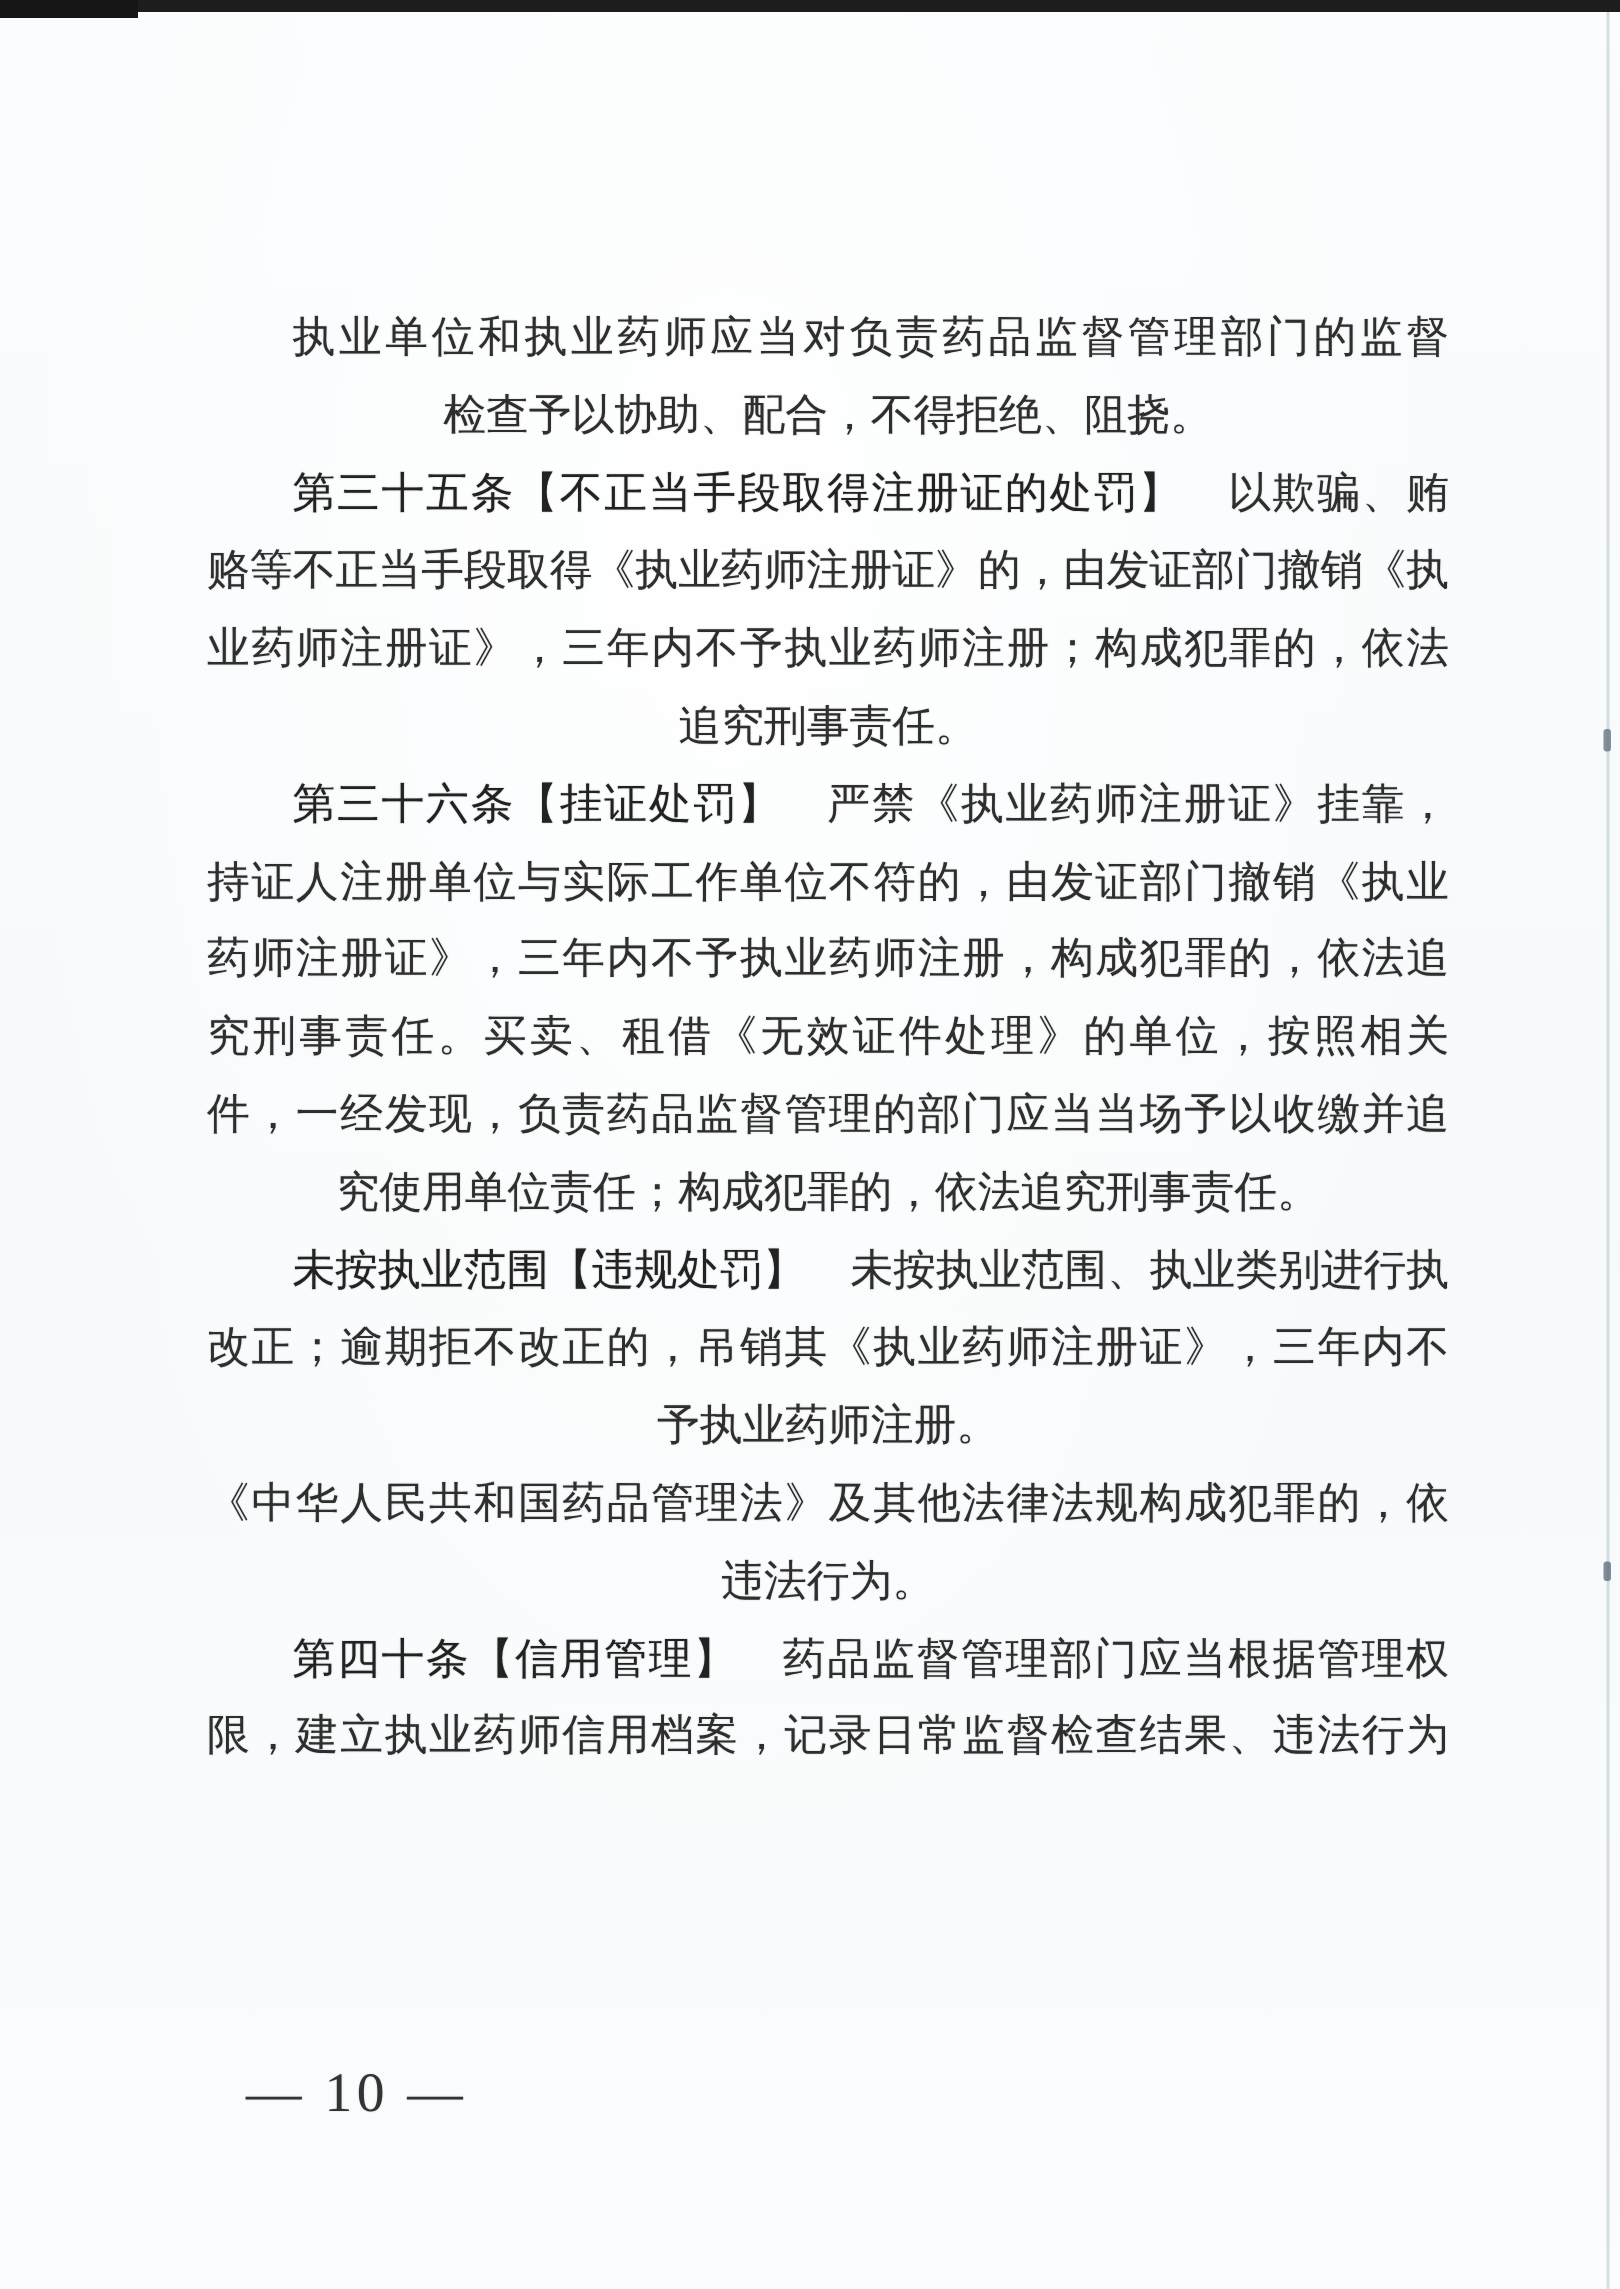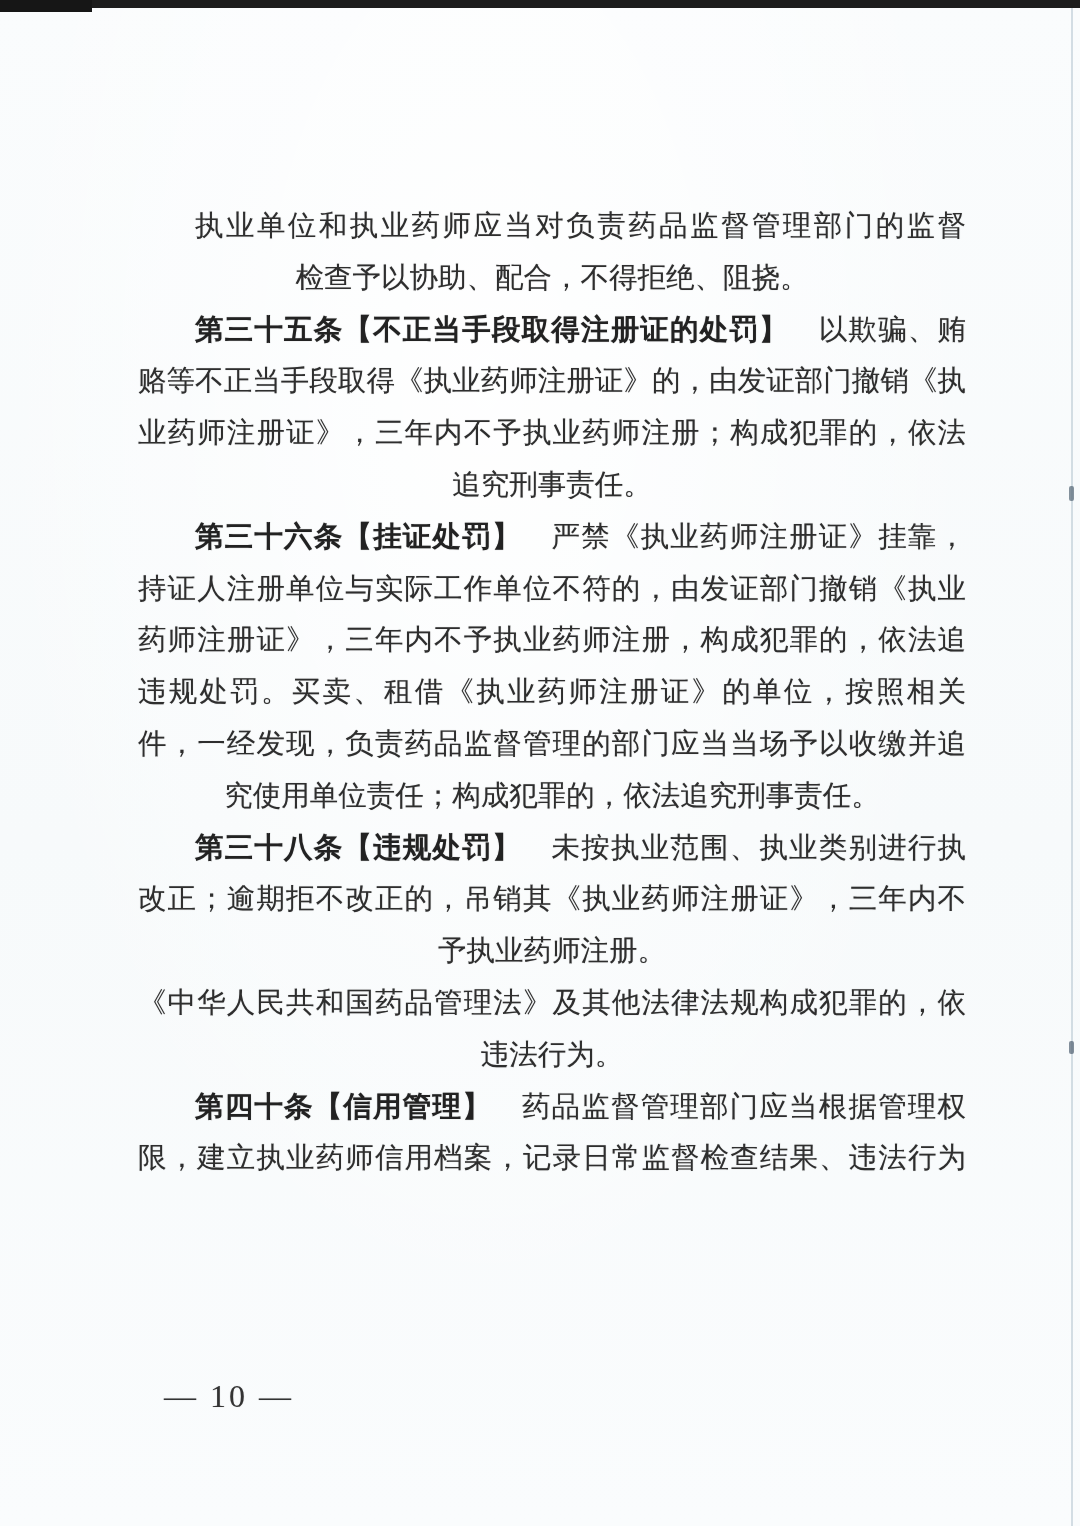--- a/index.html
+++ b/index.html
@@ -76,30 +76,30 @@
   .line.justify {
     white-space: normal;
     text-align: justify;
     text-align-last: justify;
   }
   .line.indent {
     text-indent: 57px;
   }
   .line .heading {
     font-family: "Liberation Sans", "DejaVu Sans", sans-serif;
-    font-weight: 700;
+    font-weight: 400;
     color: #222222;
     margin-right: 30px;
     text-shadow: 0 0 1px rgba(25, 25, 25, 0.4);
   }
   .footer {
     position: absolute;
     left: 164px;
     top: 1376px;
-    font-size: 32px;
+    font-size: 37px;
     line-height: 40px;
     color: #333333;
     letter-spacing: 3px;
     text-shadow: 0 0 1px rgba(51, 51, 51, 0.3);
   }
 </style>
 </head>
 <body>
 
 <div class="paper">
@@ -112,24 +112,24 @@
   <div class="doc-body">
       <div class="line indent justify"><span>执业单位和执业药师应当对负责药品监督管理部门的监督</span></div>
       <div class="line"><span>检查予以协助、配合，不得拒绝、阻挠。</span></div>
       <div class="line indent justify"><span class="heading">第三十五条【不正当手段取得注册证的处罚】</span><span>以欺骗、贿</span></div>
       <div class="line justify"><span>赂等不正当手段取得《执业药师注册证》的，由发证部门撤销《执</span></div>
       <div class="line justify"><span>业药师注册证》，三年内不予执业药师注册；构成犯罪的，依法</span></div>
       <div class="line"><span>追究刑事责任。</span></div>
       <div class="line indent justify"><span class="heading">第三十六条【挂证处罚】</span><span>严禁《执业药师注册证》挂靠，</span></div>
       <div class="line justify"><span>持证人注册单位与实际工作单位不符的，由发证部门撤销《执业</span></div>
       <div class="line justify"><span>药师注册证》，三年内不予执业药师注册，构成犯罪的，依法追</span></div>
-      <div class="line justify"><span>违规处罚。买卖、租借《执业药师注册证》的单位，按照相关</span></div>
+      <div class="line justify"><span>究刑事责任。买卖、租借《无效证件处理》的单位，按照相关</span></div>
       <div class="line justify"><span>件，一经发现，负责药品监督管理的部门应当当场予以收缴并追</span></div>
       <div class="line"><span>究使用单位责任；构成犯罪的，依法追究刑事责任。</span></div>
-      <div class="line indent justify"><span class="heading">第三十八条【违规处罚】</span><span>未按执业范围、执业类别进行执</span></div>
+      <div class="line indent justify"><span class="heading">未按执业范围【违规处罚】</span><span>未按执业范围、执业类别进行执</span></div>
       <div class="line justify"><span>改正；逾期拒不改正的，吊销其《执业药师注册证》，三年内不</span></div>
       <div class="line"><span>予执业药师注册。</span></div>
       <div class="line justify"><span>《中华人民共和国药品管理法》及其他法律法规构成犯罪的，依</span></div>
       <div class="line"><span>违法行为。</span></div>
       <div class="line indent justify"><span class="heading">第四十条【信用管理】</span><span>药品监督管理部门应当根据管理权</span></div>
       <div class="line justify"><span>限，建立执业药师信用档案，记录日常监督检查结果、违法行为</span></div>
     </div>
 
   <div class="footer">
     <span>— 10 —</span>

